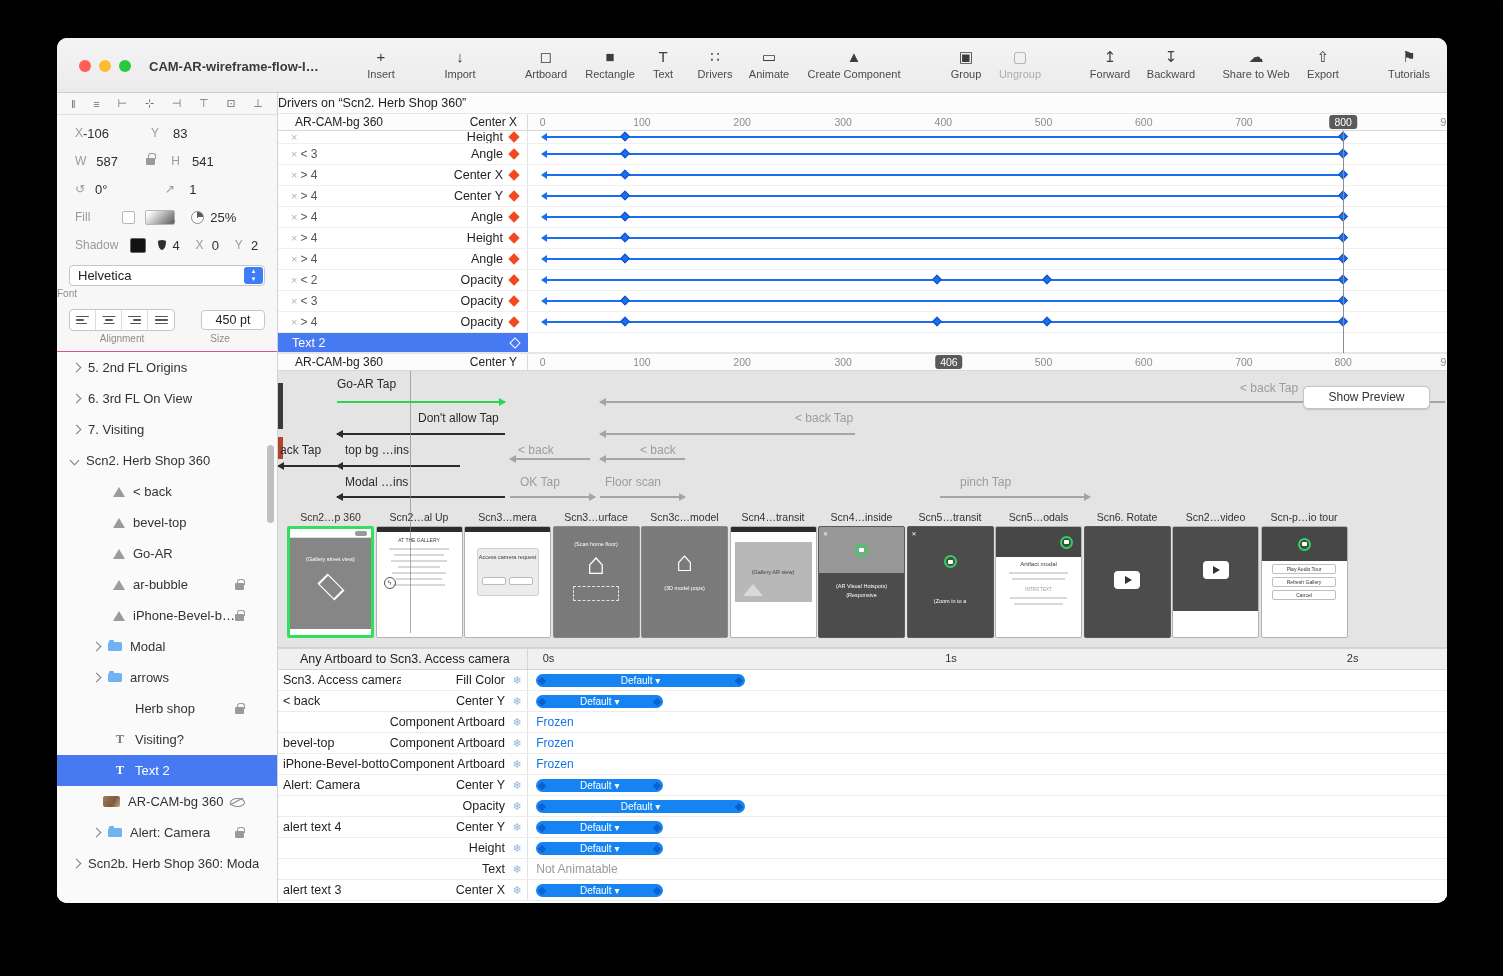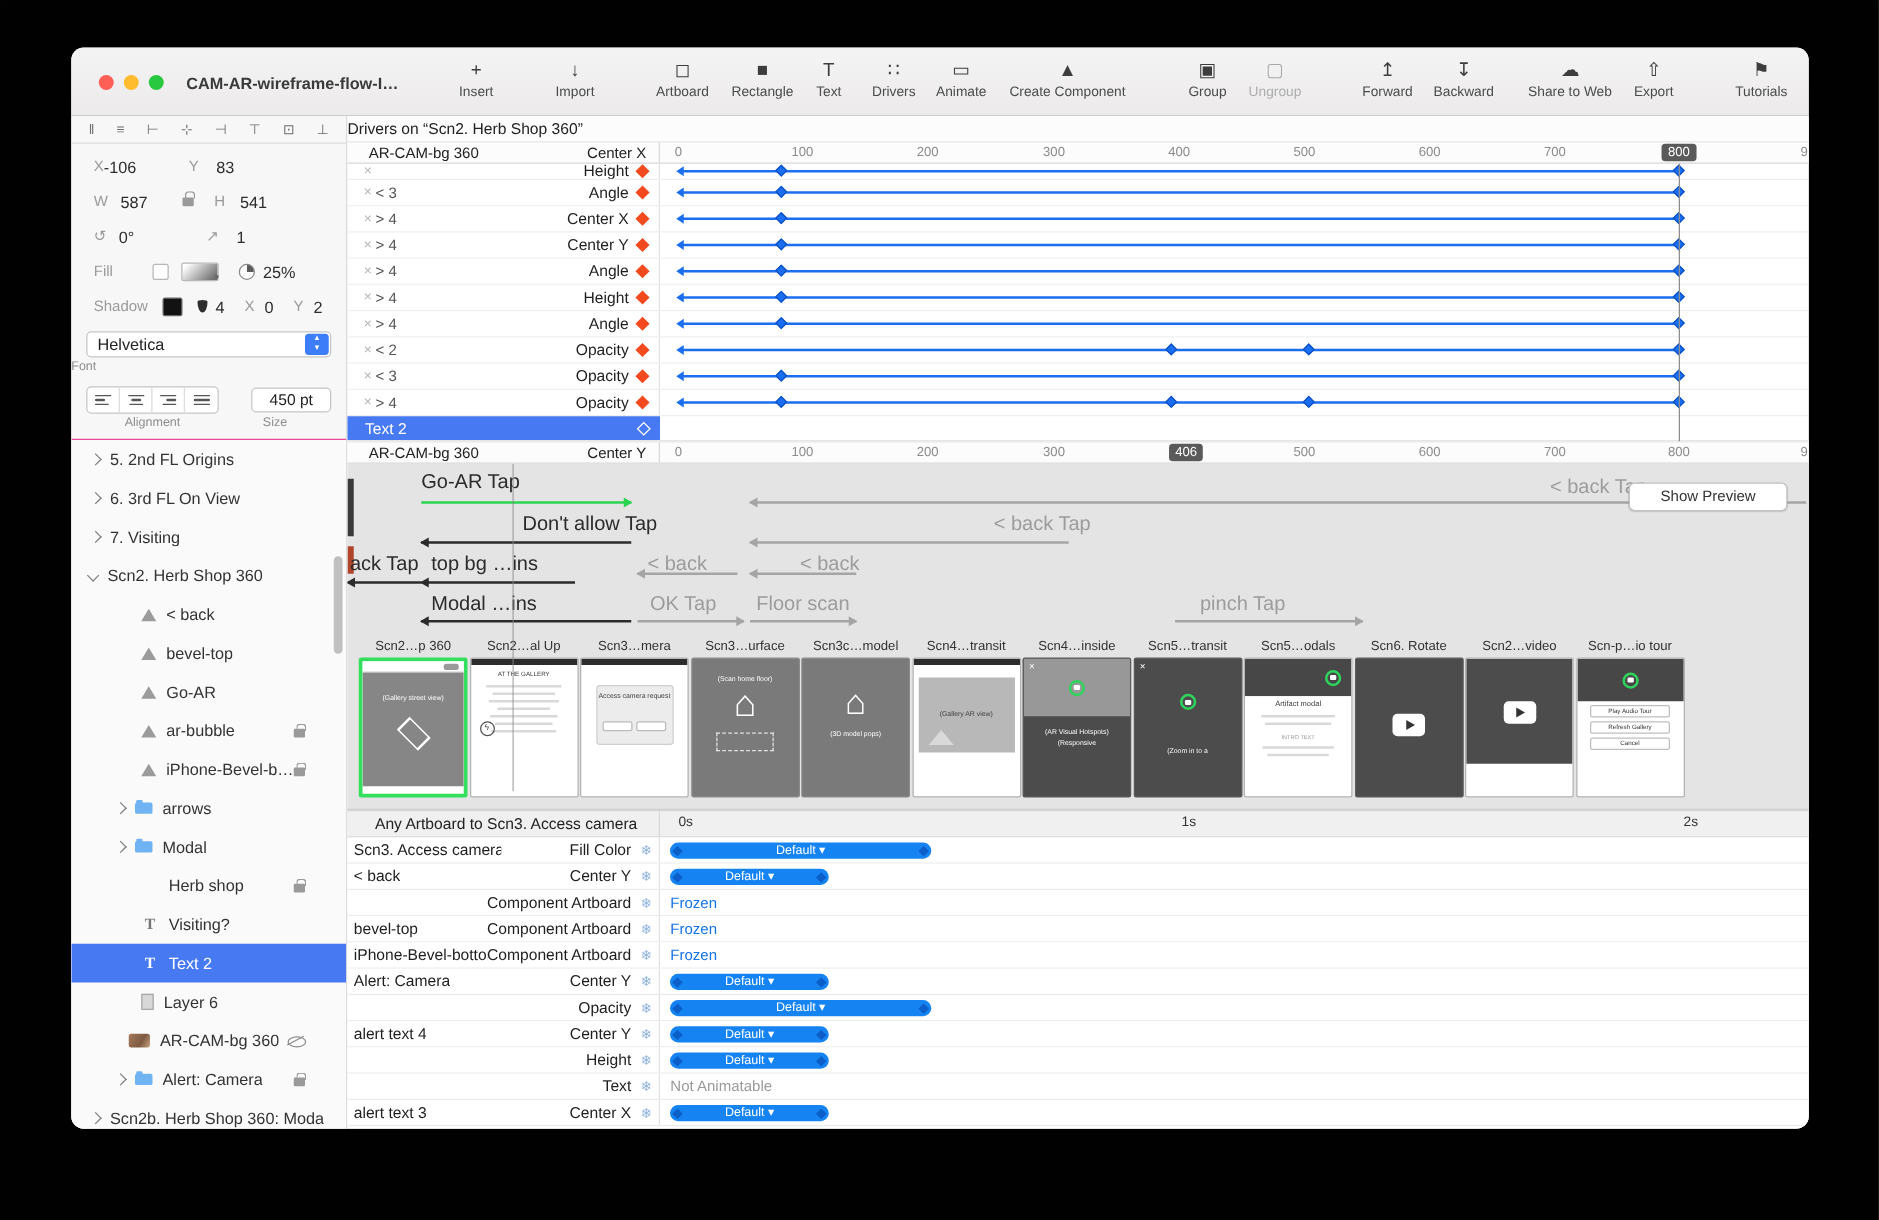--- a/index.html
+++ b/index.html
@@ -97,21 +97,21 @@
   .kf{position:absolute;width:7px;height:7px;background:#1b6ef0;border:1px solid #0d51c4;top:50%;margin-top:-4.5px;transform:translateX(-50%) rotate(45deg)}
   .playhead{position:absolute;left:250px;right:0;top:38px;height:222px;pointer-events:none;z-index:2}
   .playhead i{position:absolute;left:88.7%;top:0;bottom:0;width:1px;background:#8d8d8d}
   .selrow{position:relative;height:20px;border-bottom:1px solid #e6e6e6}
   .sleft{position:absolute;left:0;top:0;bottom:0;width:250px;background:#4779f2;display:flex;align-items:center}
   .stext{margin-left:14px;color:#fff;font-size:12.5px}
   .sicon{margin-left:auto;margin-right:9px;width:8px;height:8px;border:1.5px solid #fff;transform:rotate(45deg)}
 
   
   .flowzone{position:absolute;left:0;right:0;top:278px;height:277px;background:#e4e4e4;border-bottom:1px solid #d0d0d0;overflow:hidden}
-  .fl{position:absolute;font-size:16px;white-space:nowrap;z-index:1}
+  .fl{position:absolute;font-size:12px;white-space:nowrap;z-index:1}
   .fl.dark{color:#2b2b2b}.fl.gray{color:#9c9c9c}
   .far{position:absolute;height:2px;z-index:1}
   .far.black{background:#2b2b2b;color:#2b2b2b}
   .far.gray{background:#a5a5a5;color:#a5a5a5}
   .far.green{background:#2bd552;color:#2bd552}
   .far.hl::before{content:'';position:absolute;left:-1px;top:-3px;border-top:4px solid transparent;border-bottom:4px solid transparent;border-right:7px solid currentColor}
   .far.hr::after{content:'';position:absolute;right:-1px;top:-3px;border-top:4px solid transparent;border-bottom:4px solid transparent;border-left:7px solid currentColor}
   .sliver{position:absolute;left:0;width:5px;z-index:1}
   .vguide{position:absolute;left:132px;top:0;width:1px;height:262px;background:#8a8a8a;opacity:.7;z-index:2}
   .preview-btn{position:absolute;left:1025px;top:15px;width:127px;height:23px;background:#fff;border:1px solid #c4c4c4;border-radius:5px;font-size:12px;color:#333;text-align:center;line-height:21px;box-shadow:0 .5px 1px rgba(0,0,0,.15);z-index:2}
@@ -372,42 +372,38 @@
             <span class="lockico rt"></span>
           </div>
       <div class="litem" style="padding-left:56px">
             <span class="tri"></span>
             <span class="llabel">iPhone-Bevel-b…</span>
             <span class="lockico rt"></span>
           </div>
       <div class="litem" style="padding-left:36px">
             <span class="chev r"></span>
             <span class="folder"></span>
-            <span class="llabel">arrows</span>
+            <span class="llabel">Modal</span>
           </div>
       <div class="litem" style="padding-left:36px">
             <span class="chev r"></span>
             <span class="folder"></span>
-            <span class="llabel">Modal</span>
+            <span class="llabel">arrows</span>
           </div>
       <div class="litem" style="padding-left:78px">
             <span class="llabel" style="margin-left:0">Herb shop</span>
             <span class="lockico rt"></span>
           </div>
       <div class="litem" style="padding-left:56px">
             <span class="tico">T</span>
             <span class="llabel">Visiting?</span>
           </div>
       <div class="litem sel" style="padding-left:56px">
             <span class="tico">T</span>
             <span class="llabel">Text 2</span>
-          </div>
-      <div class="litem" style="padding-left:56px">
-            <span class="lrect"></span>
-            <span class="llabel">Layer 6</span>
           </div>
       <div class="litem" style="padding-left:46px">
             <span class="limg"></span>
             <span class="llabel">AR-CAM-bg 360</span>
             <span class="eyeoff rt"></span>
           </div>
       <div class="litem" style="padding-left:36px">
             <span class="chev r"></span>
             <span class="folder"></span>
             <span class="llabel">Alert: Camera</span>

